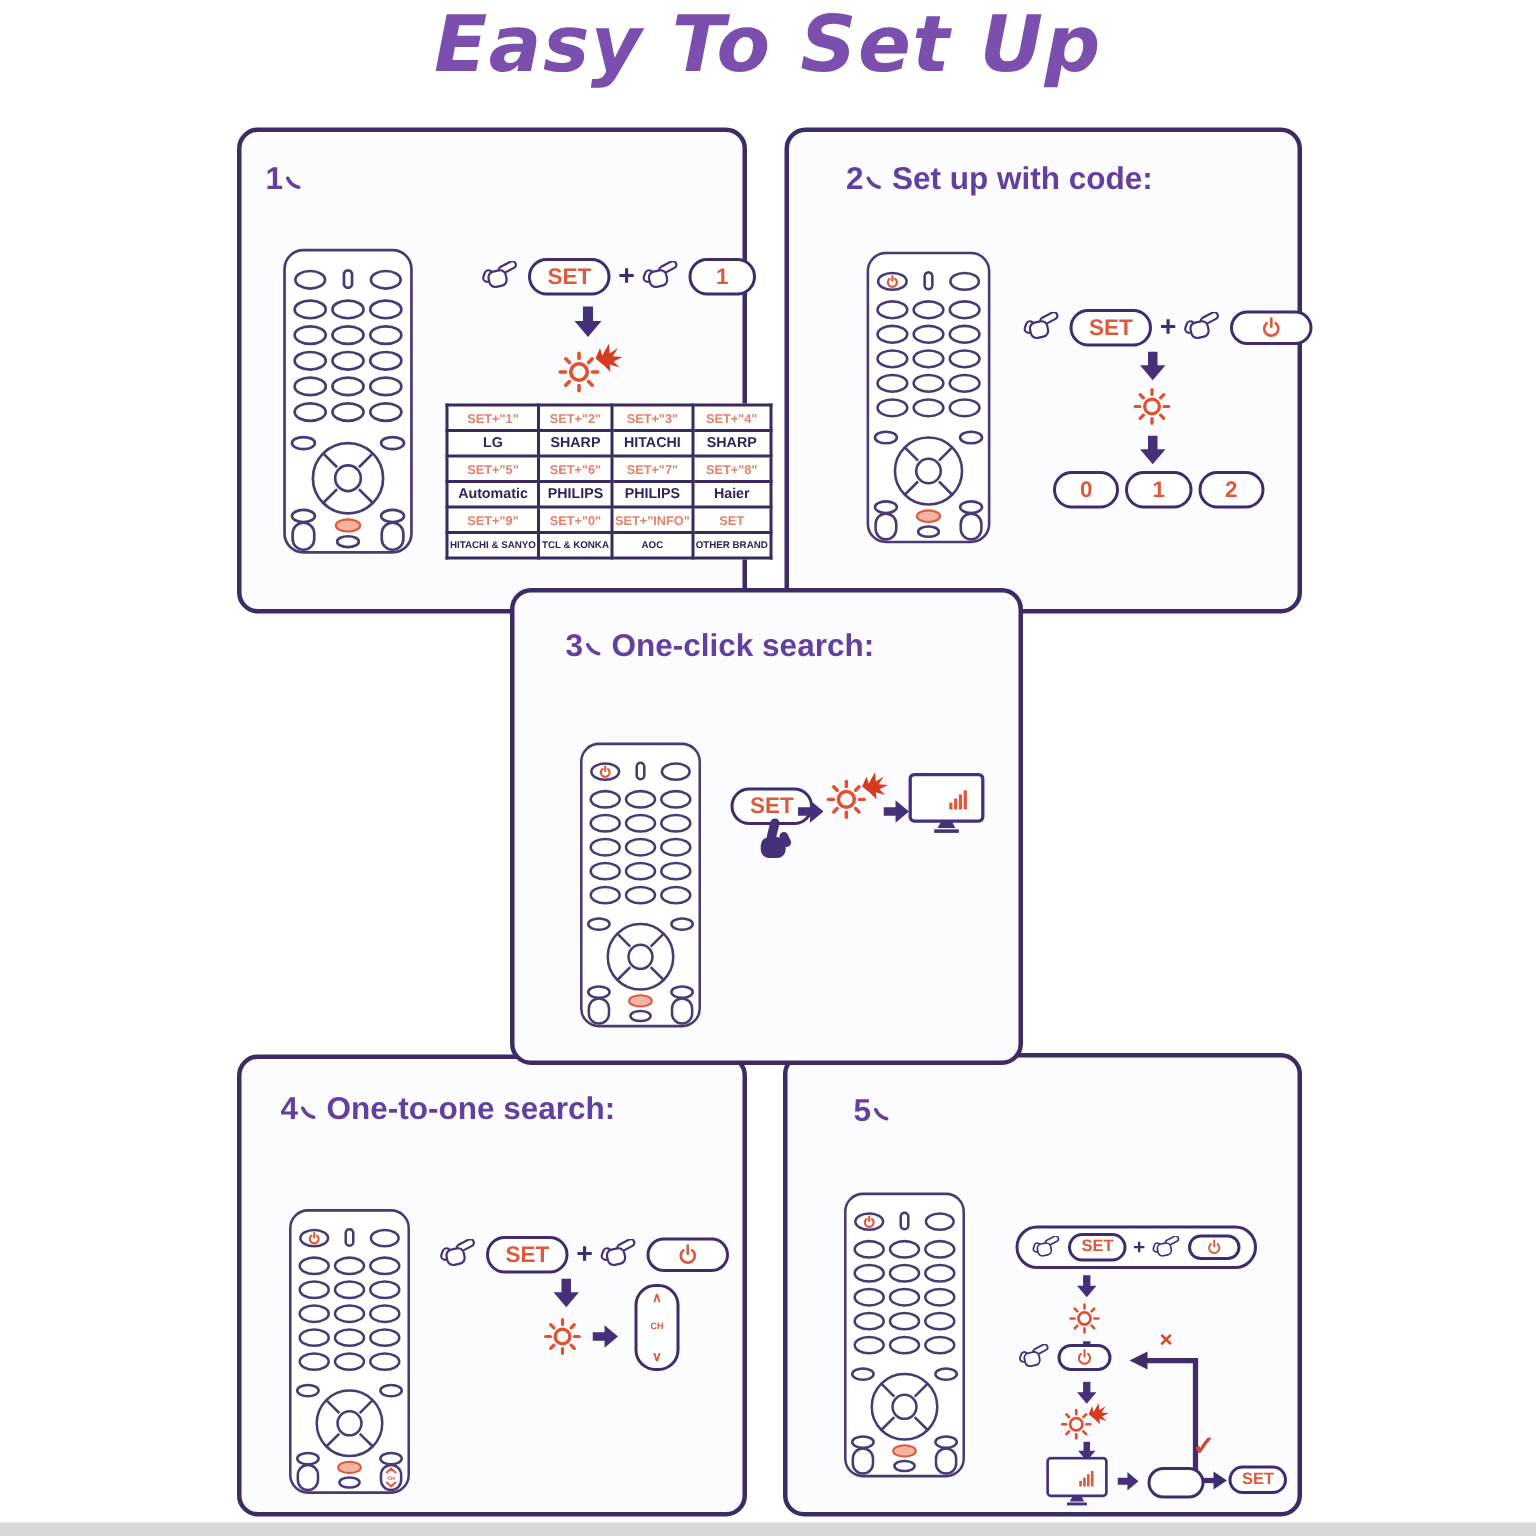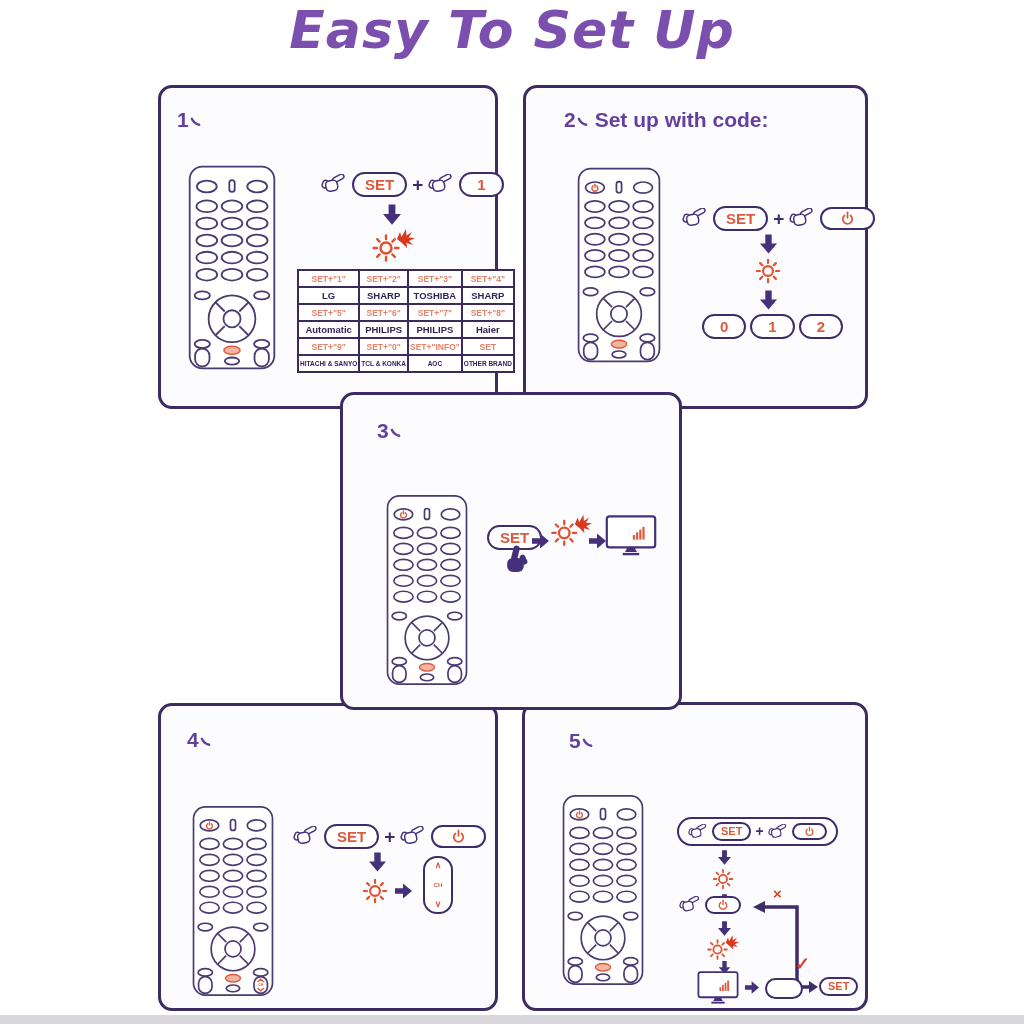--- a/index.html
+++ b/index.html
@@ -153,21 +153,21 @@
         <tbody>
           <tr class="set-row">
             <td>SET+"1"</td>
             <td>SET+"2"</td>
             <td>SET+"3"</td>
             <td>SET+"4"</td>
           </tr>
           <tr class="brand-row">
             <td>LG</td>
             <td>SHARP</td>
-            <td>TOSHIBA</td>
+            <td>HITACHI</td>
             <td>SHARP</td>
           </tr>
           <tr class="set-row">
             <td>SET+"5"</td>
             <td>SET+"6"</td>
             <td>SET+"7"</td>
             <td>SET+"8"</td>
           </tr>
           <tr class="brand-row">
             <td>Automatic</td>
@@ -310,20 +310,21 @@
   </div>
 
   <div class="panel" id="p3">
     <div class="h2" style="left:34px;top:24px">
       <span>3</span>
       <span class="icon comma">
           <svg viewBox="0 0 12 12">
             <path d="M2 2 q2.5 5.5 8 6.5" stroke="currentColor" stroke-width="2.6" fill="none" stroke-linecap="round"></path>
           </svg>
         </span>
+      <span class="txt">One-click search:</span>
     </div>
     <span class="icon" style="left:42px;top:94px;width:84px;height:202px">
         <svg viewBox="0 0 100 230">
       <g fill="none" stroke="#4a3a72" stroke-width="2">
         <rect x="3" y="3" width="94" height="224" rx="14" fill="#fff"></rect>
         <ellipse cx="22" cy="25" rx="11" ry="6.5"></ellipse>
         <rect x="47" y="18" width="6" height="13" rx="3"></rect>
         <ellipse cx="78" cy="25" rx="11" ry="6.5"></ellipse>
         <ellipse cx="22" cy="47" rx="11.5" ry="6.5"></ellipse>
             <ellipse cx="50" cy="47" rx="11.5" ry="6.5"></ellipse>
@@ -414,20 +415,21 @@
   </div>
 
   <div class="panel" id="p4">
     <div class="h2" style="left:26px;top:22px">
       <span>4</span>
       <span class="icon comma">
           <svg viewBox="0 0 12 12">
             <path d="M2 2 q2.5 5.5 8 6.5" stroke="currentColor" stroke-width="2.6" fill="none" stroke-linecap="round"></path>
           </svg>
         </span>
+      <span class="txt">One-to-one search:</span>
     </div>
     <span class="icon" style="left:30px;top:94px;width:84px;height:202px">
         <svg viewBox="0 0 100 230">
       <g fill="none" stroke="#4a3a72" stroke-width="2">
         <rect x="3" y="3" width="94" height="224" rx="14" fill="#fff"></rect>
         <ellipse cx="22" cy="25" rx="11" ry="6.5"></ellipse>
         <rect x="47" y="18" width="6" height="13" rx="3"></rect>
         <ellipse cx="78" cy="25" rx="11" ry="6.5"></ellipse>
         <ellipse cx="22" cy="47" rx="11.5" ry="6.5"></ellipse>
             <ellipse cx="50" cy="47" rx="11.5" ry="6.5"></ellipse>

